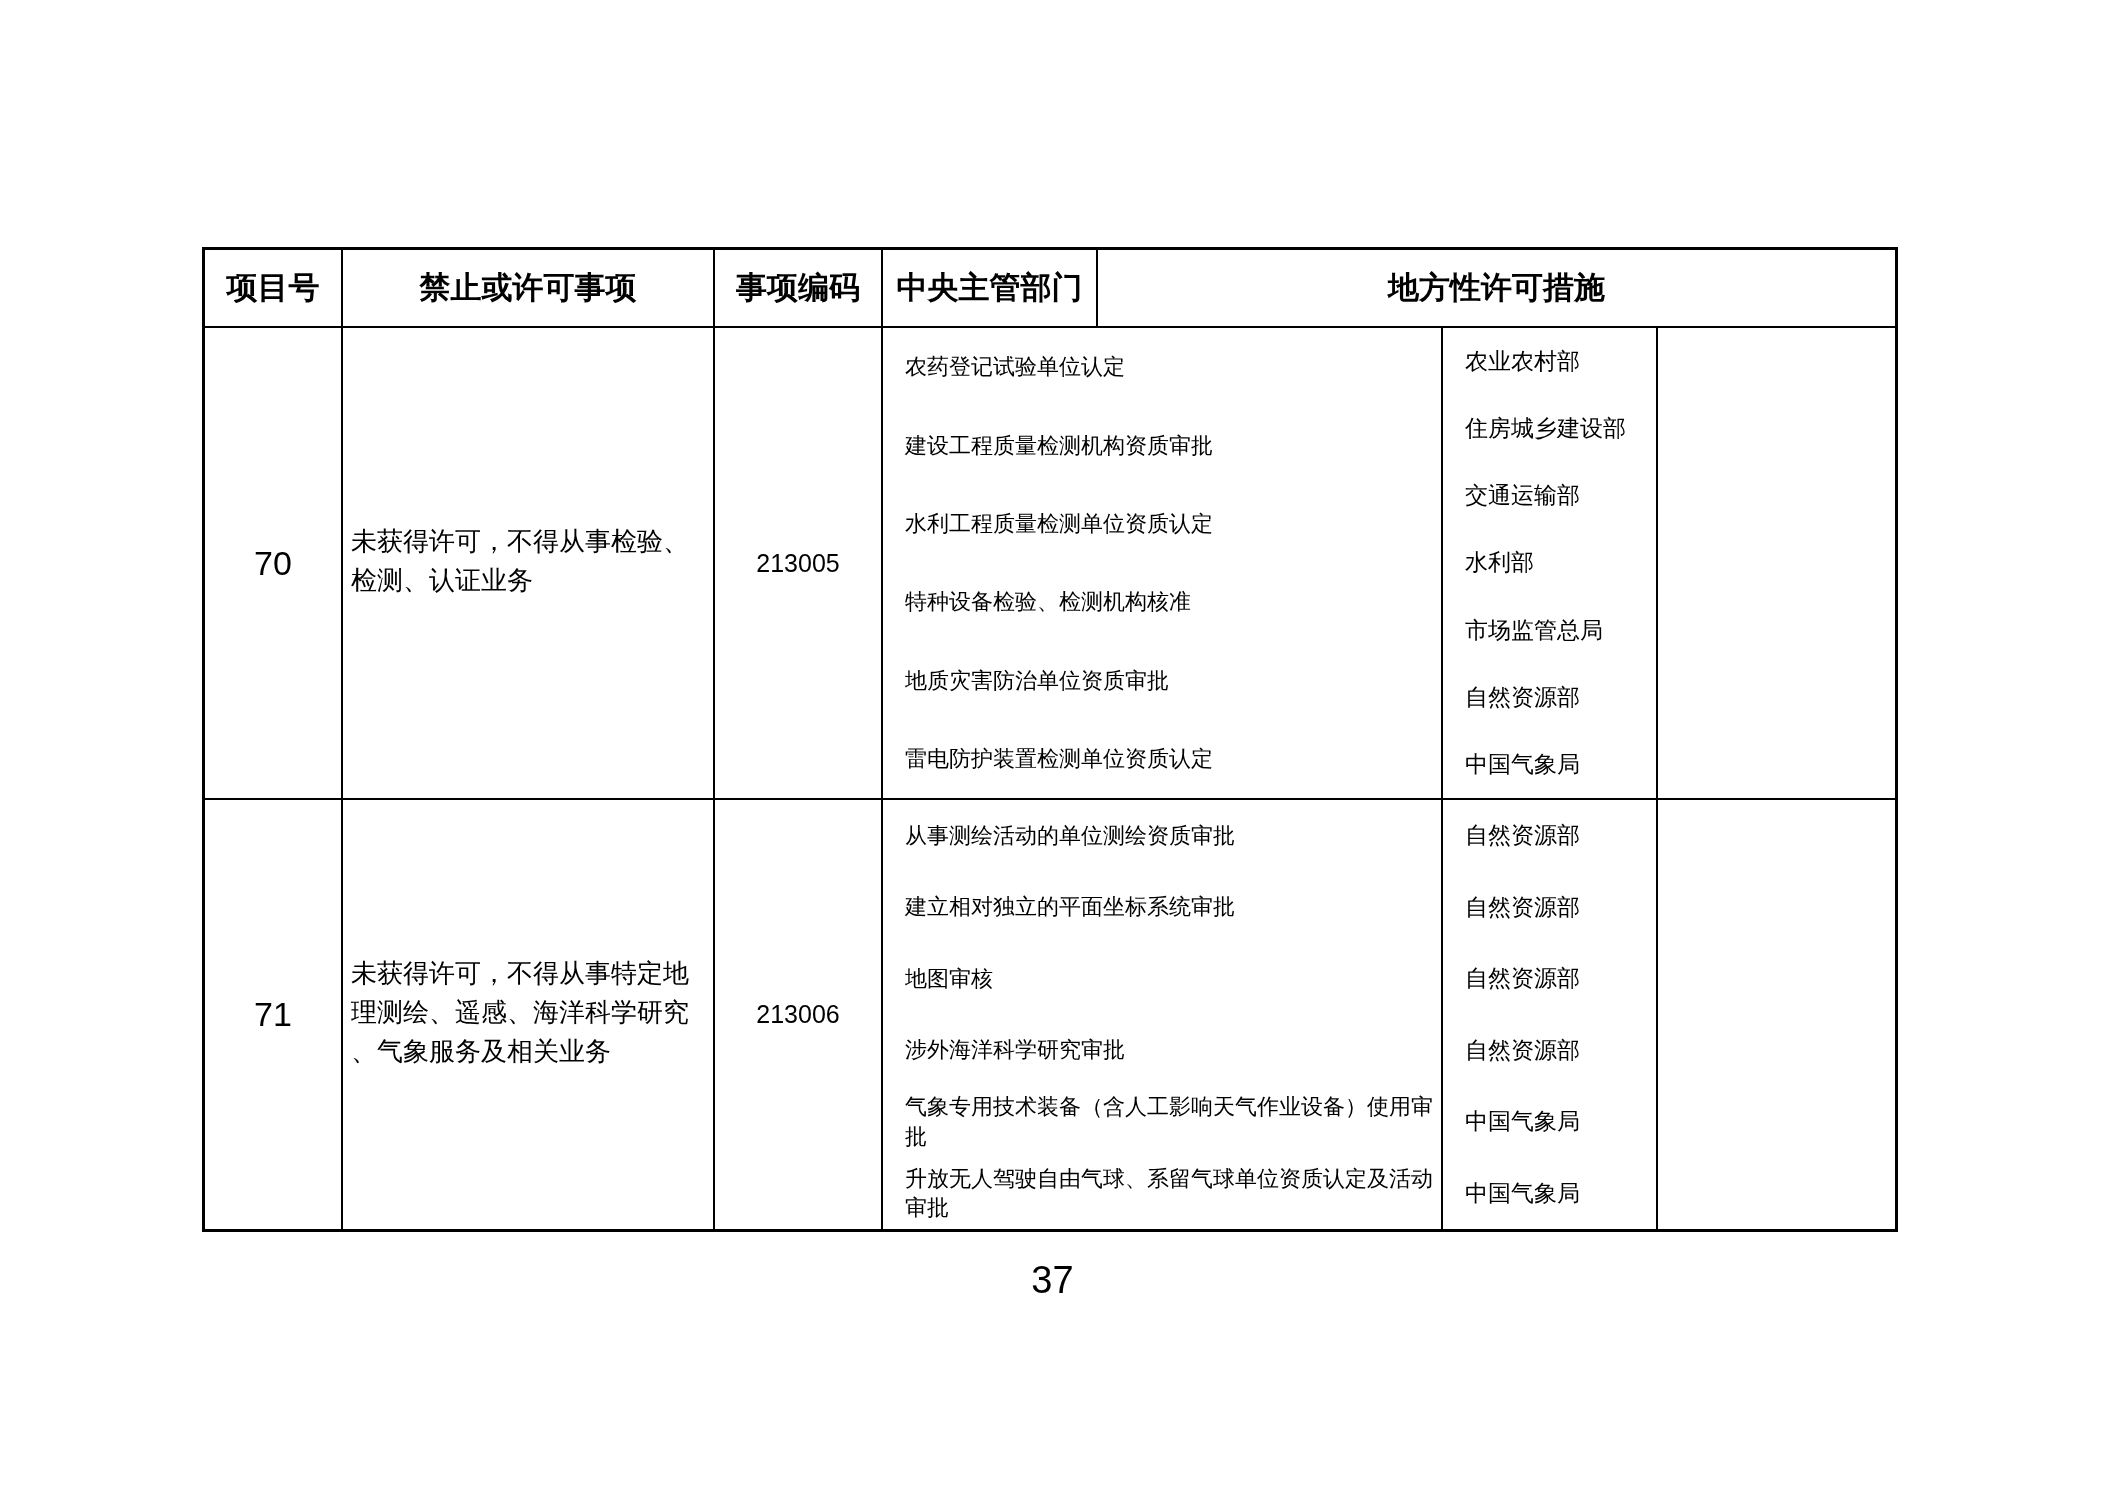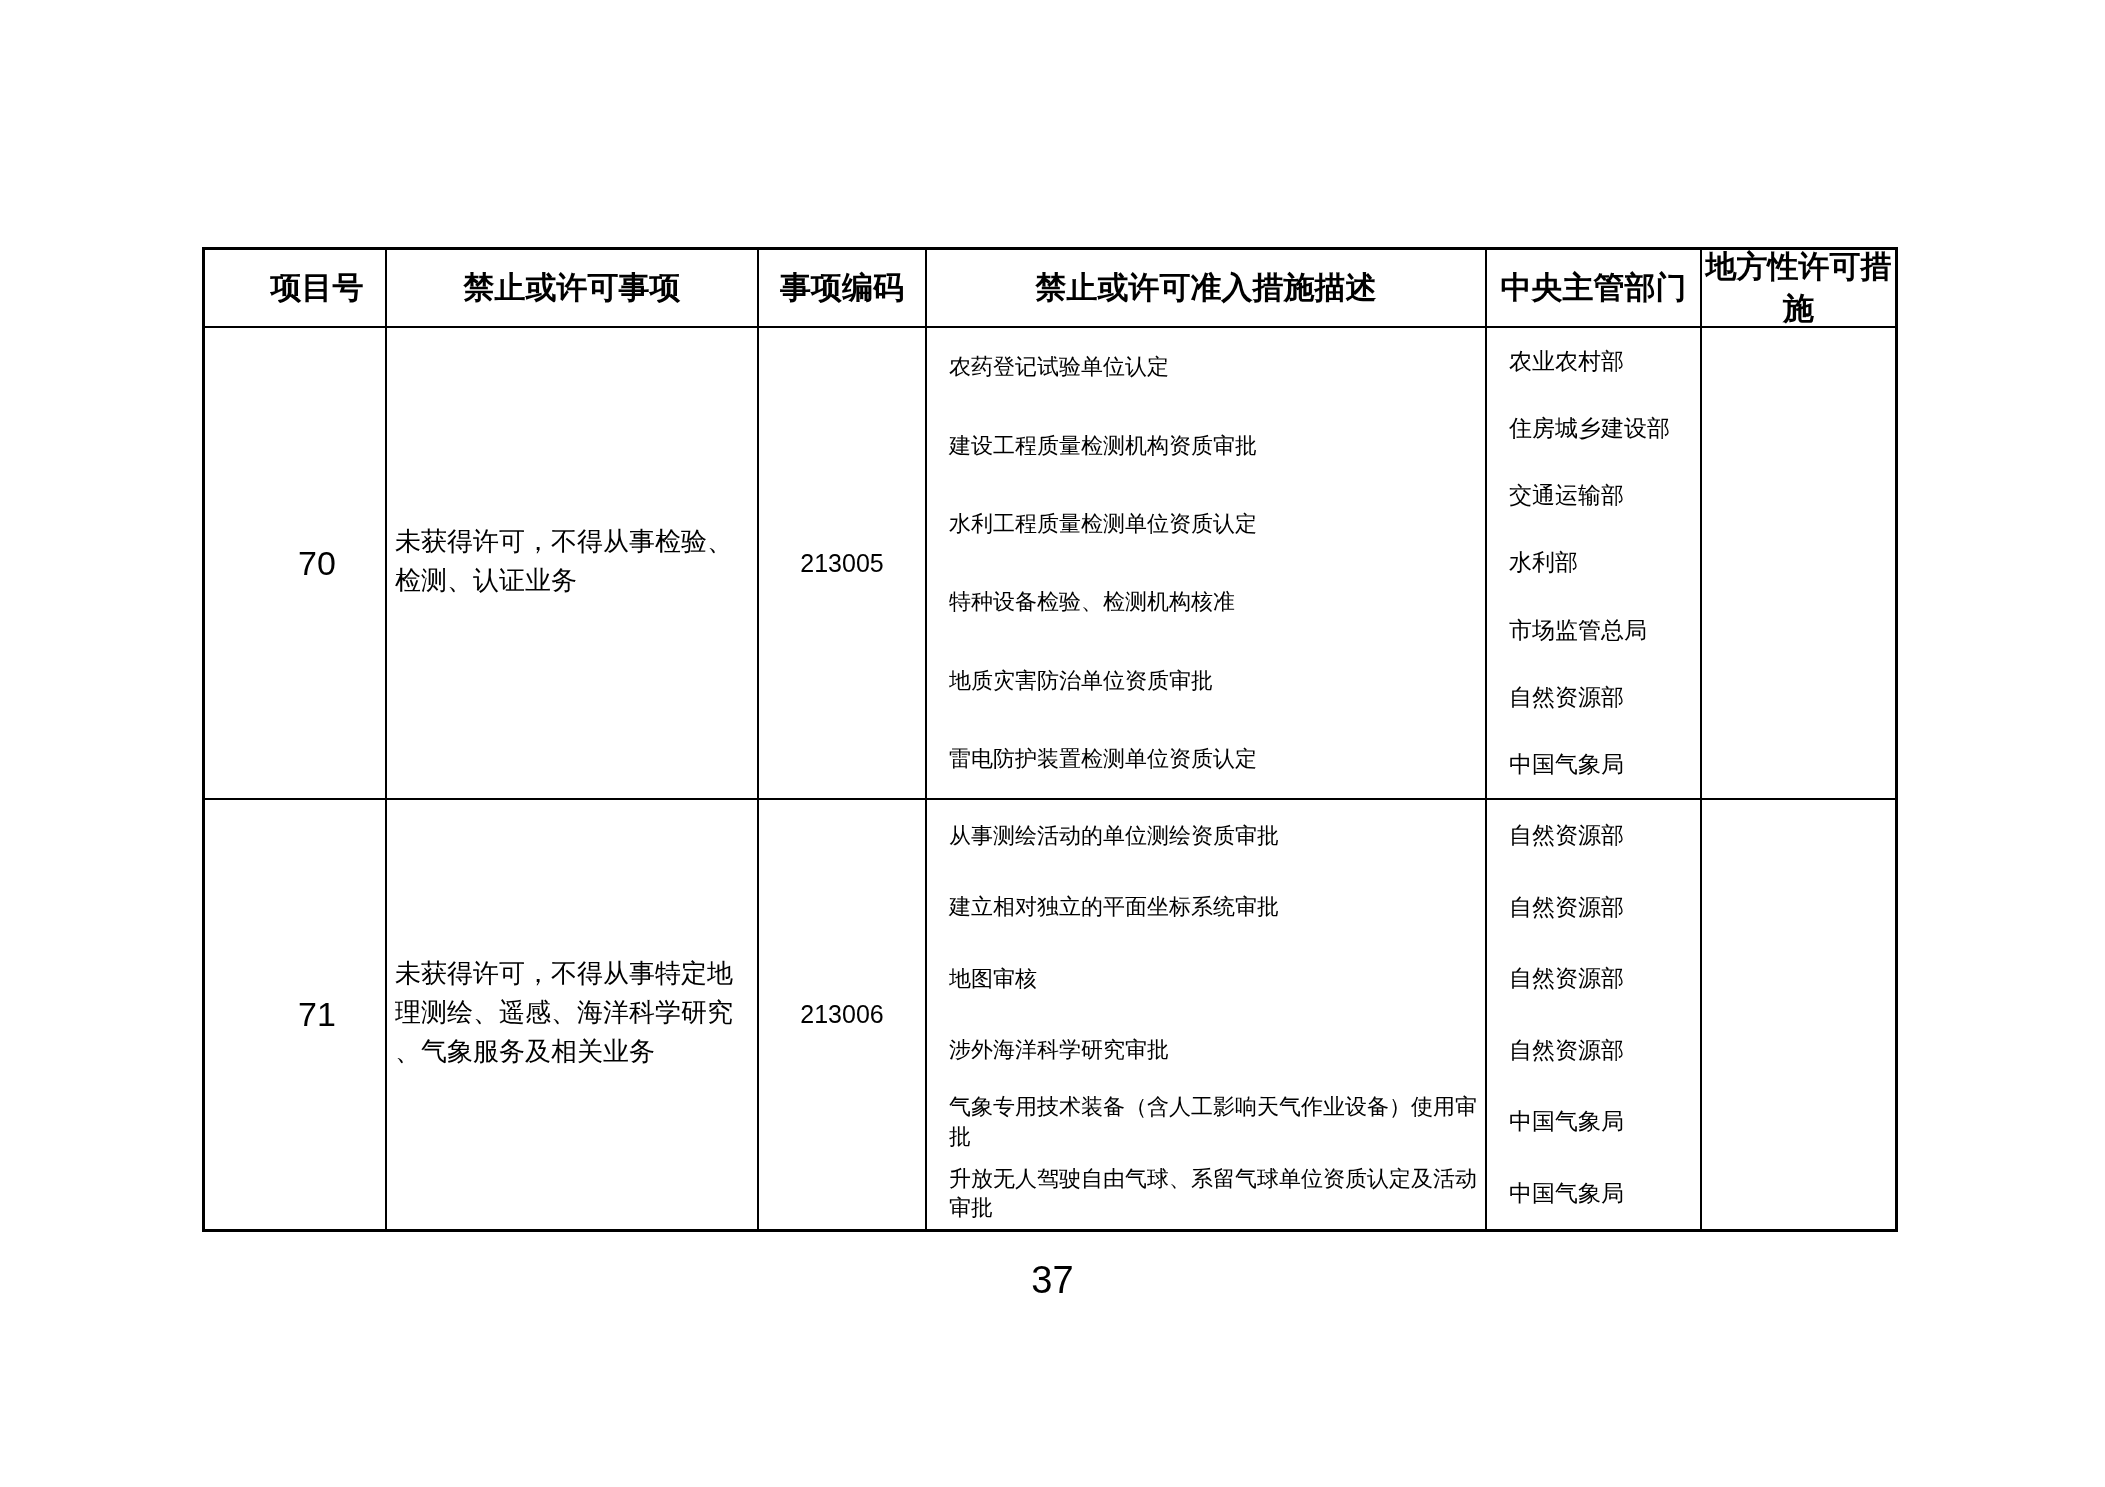--- a/index.html
+++ b/index.html
@@ -13,21 +13,21 @@
   .doc-table {
     position: absolute; left: 202px; top: 247px;
     width: 1696px; height: 985px;
     border: 3px solid #000;
     display: flex; flex-direction: column;
     background: #fff;
   }
   .trow { display: flex; width: 100%; border-top: 2px solid #000; flex-shrink: 0; }
   .trow:first-child { border-top: none; }
   .trow > div { border-left: 2px solid #000; height: 100%; }
-  .trow > div:first-child { border-left: none; margin-left: 44px; }
+  .trow > div:first-child { border-left: none; }
 
   .header-row { height: 76px; font-weight: bold; font-size: 31px; }
   .hcell { display: flex; align-items: center; justify-content: center; text-align: center; }
 
   .w1 { width: 136px; }
   .w2 { width: 372px; }
   .w3 { width: 168px; }
   .w4 { width: 560px; }
   .w5 { width: 215px; }
   .w6 { flex: 1; }
@@ -53,23 +53,20 @@
 <div class="doc-table">
   <div class="trow header-row">
     <div class="hcell w1">
         <span>项目号</span>
       </div>
     <div class="hcell w2">
         <span>禁止或许可事项</span>
       </div>
     <div class="hcell w3">
         <span>事项编码</span>
-      </div>
-    <div class="hcell w4">
-        <span>禁止或许可准入措施描述</span>
       </div>
     <div class="hcell w5">
         <span>中央主管部门</span>
       </div>
     <div class="hcell w6">
         <span>地方性许可措施</span>
       </div>
   </div>
 
 <div class="trow" style="height: 472px;">

